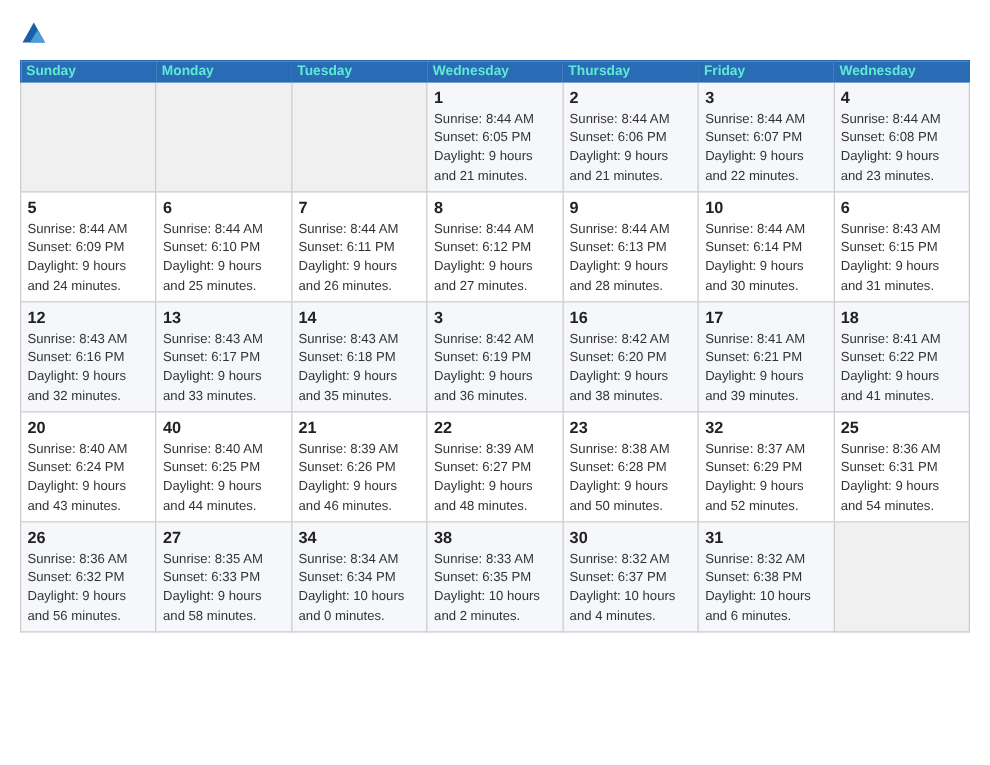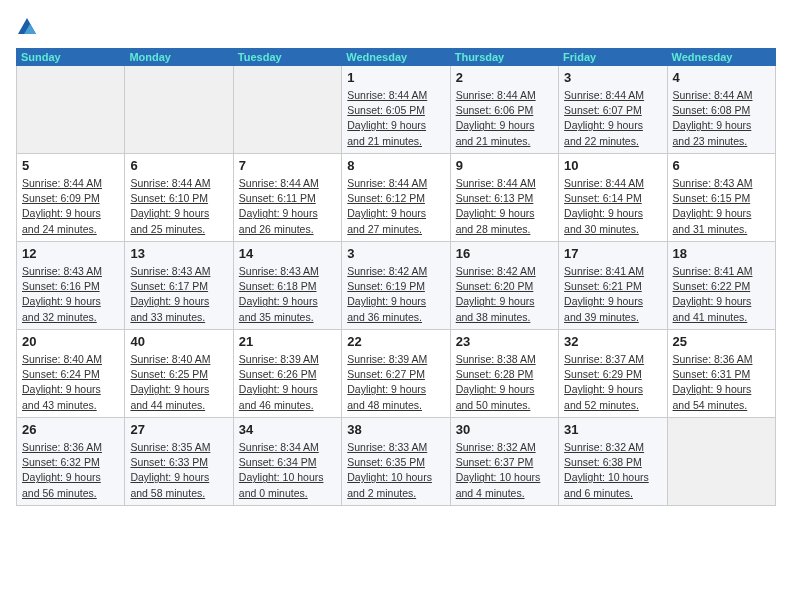--- a/index.html
+++ b/index.html
@@ -76,21 +76,20 @@
     .day-number {
       font-size: 13px;
       font-weight: bold;
       margin-bottom: 3px;
       color: #222;
     }
     .day-info {
       font-size: 10.5px;
       line-height: 1.45;
       color: #333;
-      text-decoration: underline;
     }
     .empty-cell {
       background: #f0f0f0 !important;
     }
   </style>
 </head>
 <body>
 
 <div class="header-area">
   <div class="logo">

